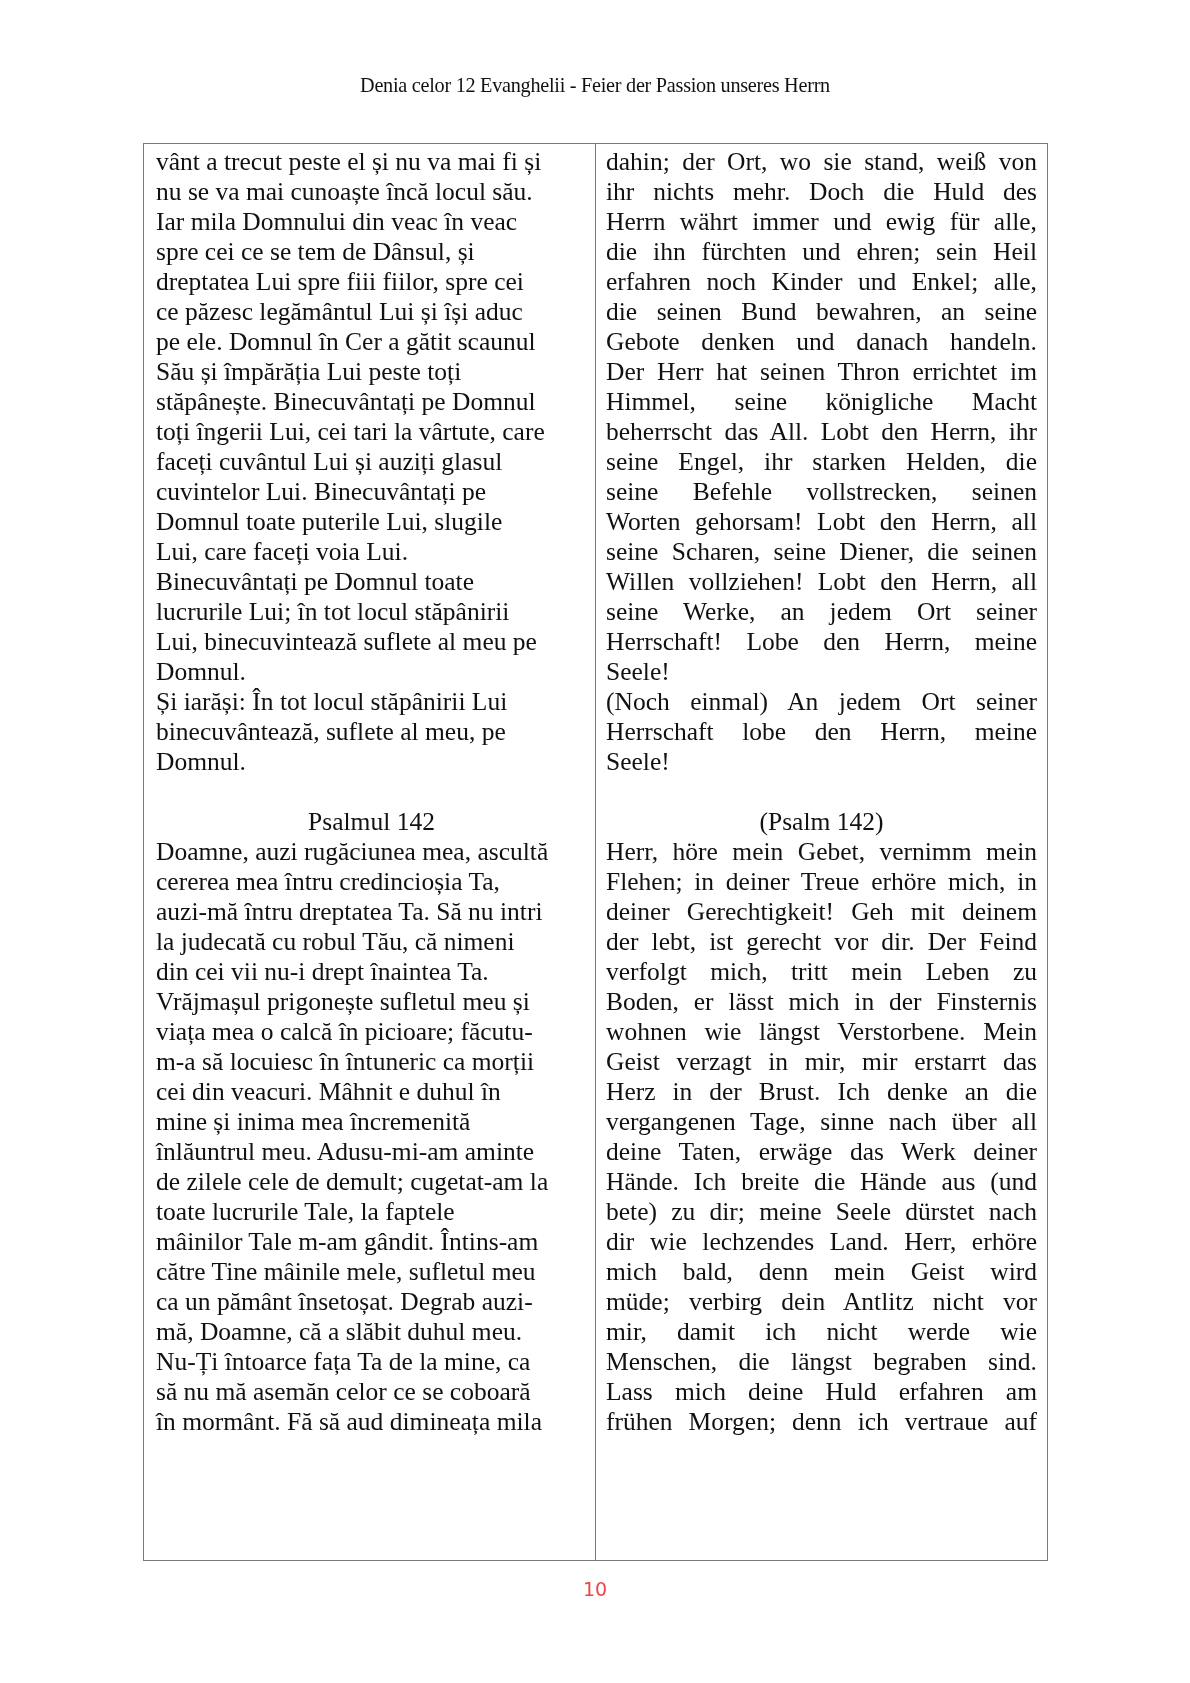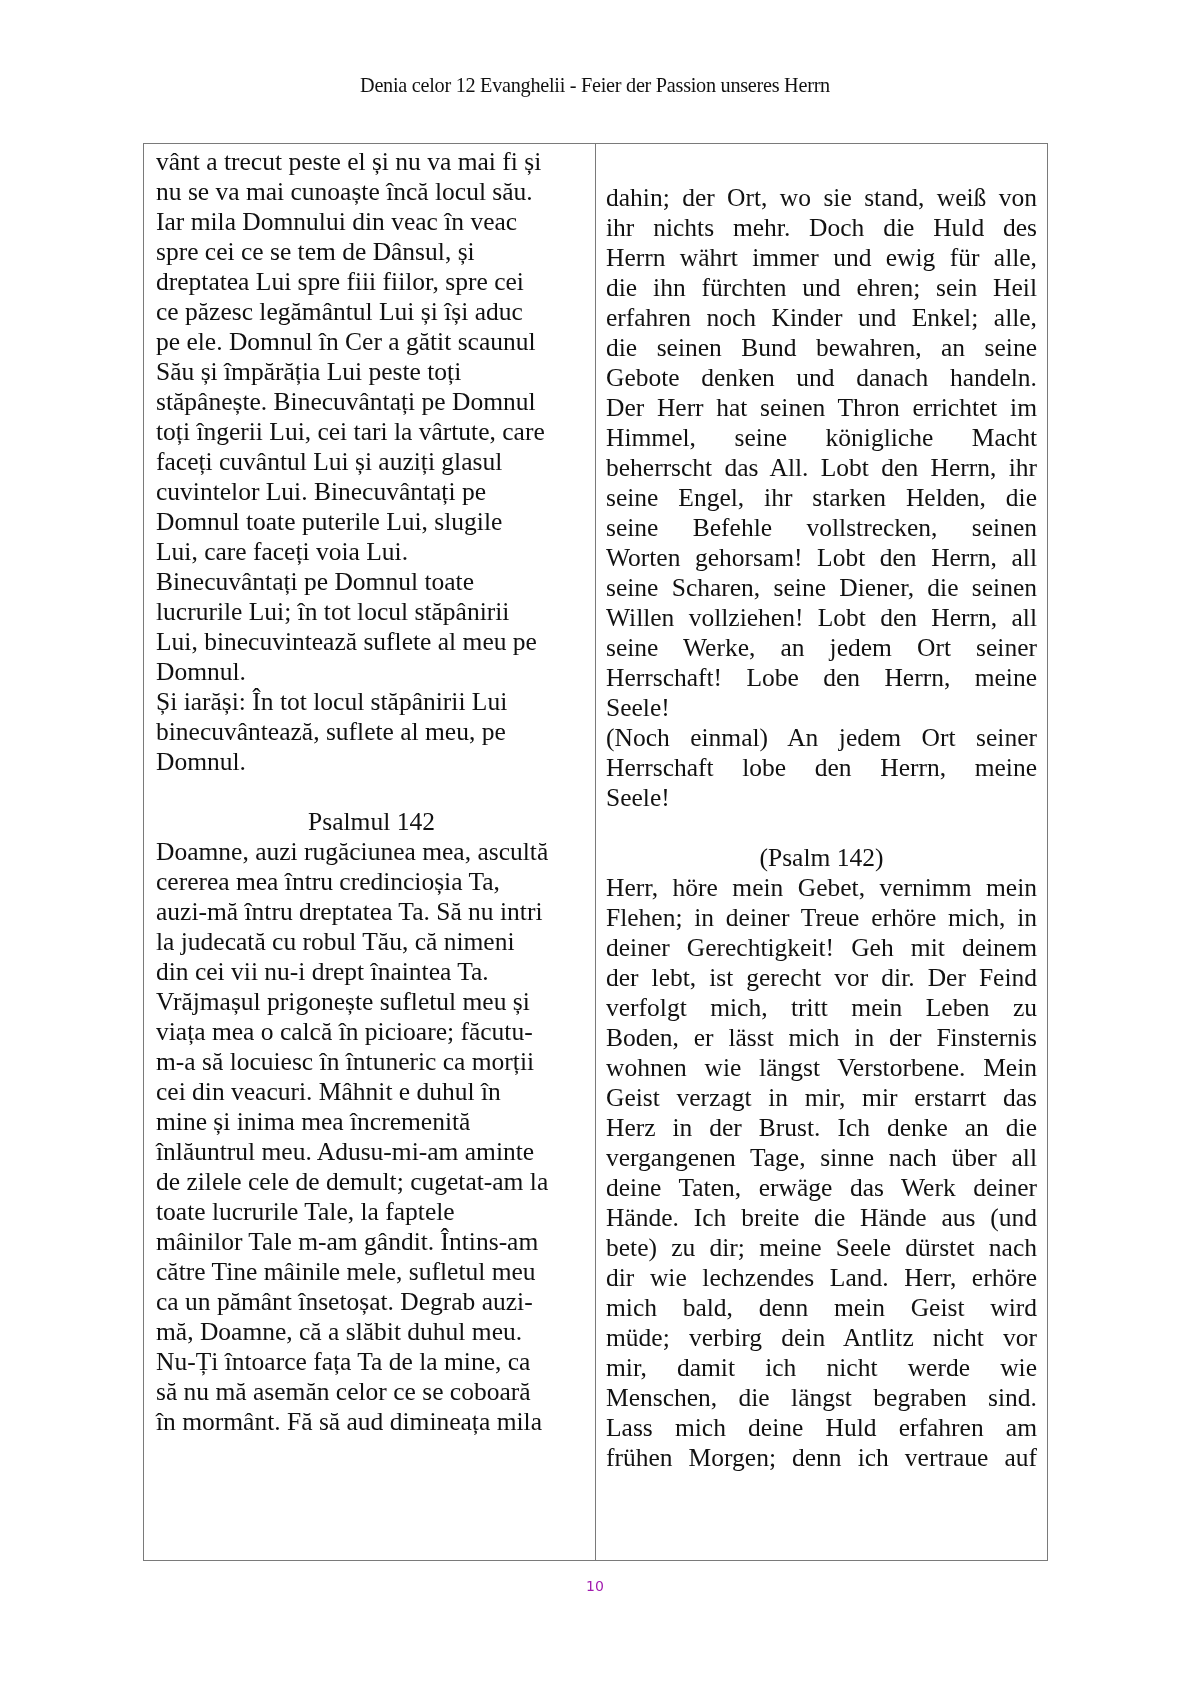--- a/index.html
+++ b/index.html
@@ -9,28 +9,28 @@
     font-family: "Liberation Serif", serif; font-size: 22px; color: #111;
     letter-spacing: -0.3px; transform: scaleX(0.92);
   }
   .table {
     position: absolute; left: 143px; top: 143px; width: 905px; height: 1418px;
     border: 1.5px solid #7a7a7a; box-sizing: border-box; display: flex;
   }
   .col { box-sizing: border-box; height: 100%; overflow: hidden;
     font-family: "Liberation Serif", serif; font-size: 25.5px; line-height: 30px; color: #111; }
   .col.left { width: 453px; border-right: 1.5px solid #7a7a7a; padding: 3px 8px 0 12px; }
-  .col.right { width: 452px; padding: 3px 10px 0 10px; text-align: justify; margin-top: 36px; }
+  .col.right { width: 452px; padding: 3px 10px 0 10px; text-align: justify; }
   .line { white-space: nowrap; height: 30px; }
   .right .line { text-align: justify; text-align-last: justify; white-space: normal; overflow: hidden; }
   .right .line.last { text-align-last: left; }
   .blank { height: 30px; }
   .heading { font-weight: normal; text-align: right; text-align-last: center !important; height: 30px; }
   .footer { position: absolute; left: 0; top: 1578px; width: 1190px; text-align: center;
-    font-family: "DejaVu Sans", sans-serif; font-size: 14px; color: #a21caf; }
+    font-family: "DejaVu Sans", sans-serif; font-size: 19px; color: #ef4444; }
 </style>
 </head>
 <body>
 
 <div class="header">Denia celor 12 Evanghelii - Feier der Passion unseres Herrn</div>
 
 <div class="table">
   <div class="col left">
     <div id="left-before">
         <div class="line">vânt a trecut peste el și nu va mai fi și</div>

